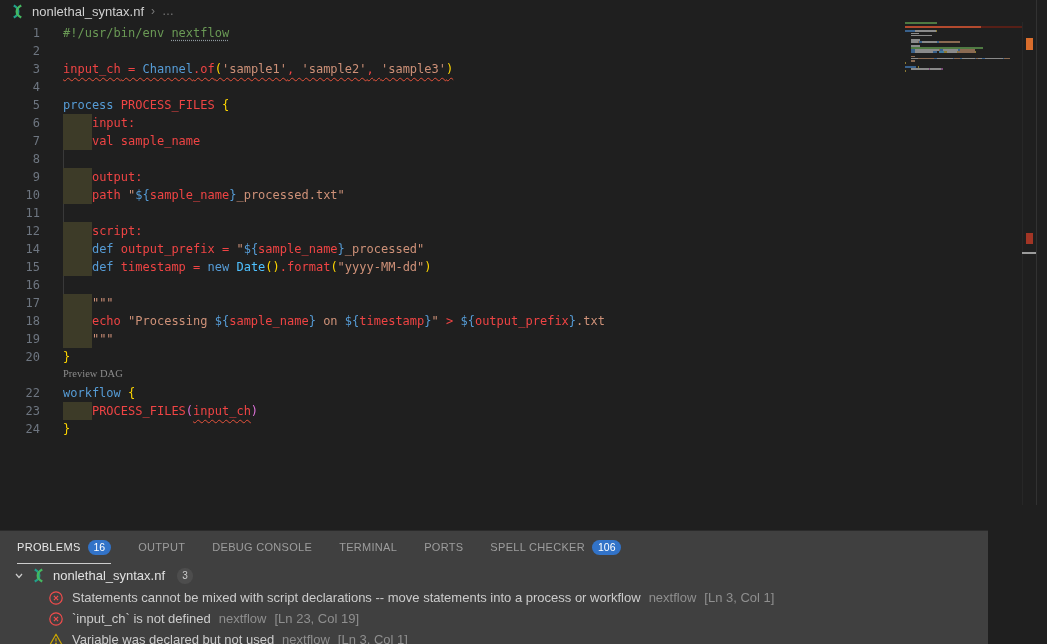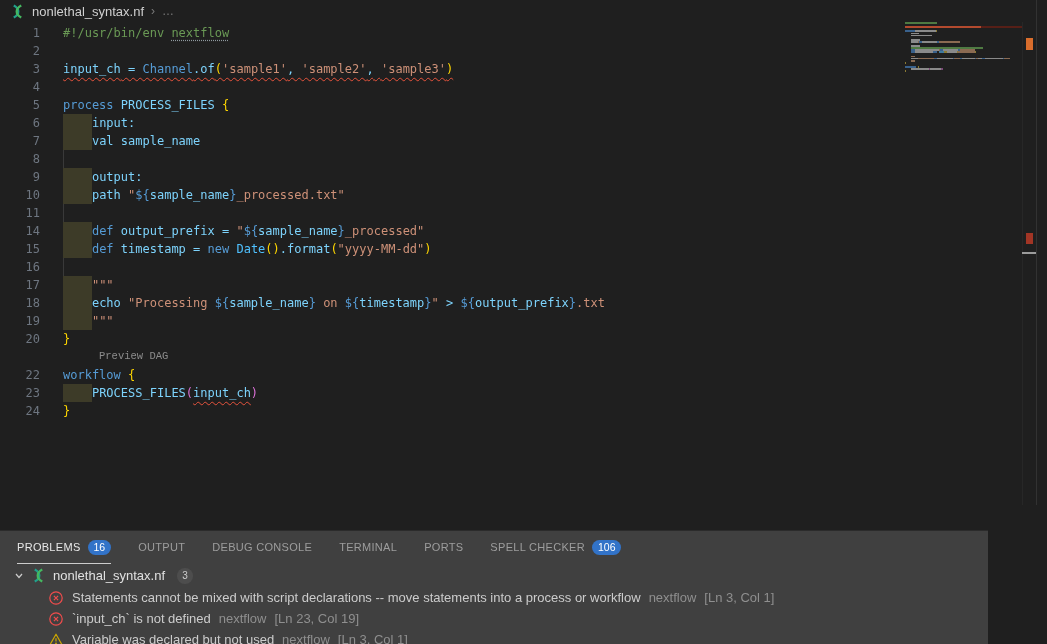--- a/index.html
+++ b/index.html
@@ -15,29 +15,29 @@
   
   .editor{position:absolute;top:22px;left:0;width:1047px;height:483px;}
   .code{position:absolute;top:2px;left:0;}
   .line{display:flex;height:18px;line-height:18px;
         font-family:"DejaVu Sans Mono",monospace;font-size:12px;}
   .ln{width:40px;text-align:right;color:#6e7681;flex:none;}
   .lc{margin-left:23px;position:relative;white-space:pre;color:#cccccc;width:840px;box-sizing:border-box;}
   .blk{position:absolute;left:0;top:0;width:29px;height:18px;background:#3d3b28;}
   .gd{position:absolute;left:0;top:0;width:1px;height:18px;background:#393939;}
   .tk{position:relative;}
-  .c-comment{color:#6a9955}.c-kw{color:#569cd6}.c-def{color:#7dd3fc}
+  .c-comment{color:#6a9955}.c-kw{color:#569cd6}.c-def{color:#ef4444}
   .c-str{color:#ce9178}.c-b1{color:#ffd700}.c-b2{color:#da70d6}.c-type{color:#4fc1ff}
   .u-dots{text-decoration:underline dotted;text-decoration-color:#8f9aa0;text-underline-offset:3px;}
   .u-err{text-decoration:underline wavy;text-decoration-color:#e5533c;text-decoration-thickness:1px;text-underline-offset:4px;}
   .err-line{text-decoration:underline wavy;text-decoration-color:#e5533c;text-decoration-thickness:1px;text-underline-offset:4px;}
   .line.current .ln{color:#c6c6c6;}
   .line.current .lc{border-top:1px solid #313131;border-bottom:1px solid #313131;}
-  .codelens{height:18px;line-height:16px;font-size:10.5px;color:#8c8c8c;padding-left:99px;
-            font-family:Liberation Mono, monospace;cursor:pointer;}
+  .codelens{height:18px;line-height:16px;font-size:10.5px;color:#8c8c8c;padding-left:63px;
+            font-family:Liberation Serif, serif;cursor:pointer;}
 
   
   .minimap{position:absolute;left:905px;top:0;width:117px;height:483px;}
   .mrow{position:absolute;left:0;display:flex;height:1.8px;}
   .mrow.err{background:#571f17;width:117px;}
   .mseg{height:1.8px;flex:none;}
   .ruler{position:absolute;left:1022px;top:22px;width:14px;height:483px;border-left:1px solid #272727;}
   .vline{position:absolute;left:1036px;top:0;width:1px;height:505px;background:#323232;}
   .mk-warn{position:absolute;left:1026px;top:38px;width:7px;height:12px;background:#d96d2c;}
   .mk-err{position:absolute;left:1026px;top:233px;width:7px;height:11px;background:#a23525;}
@@ -114,20 +114,24 @@
           <span class="ln">9</span>
           <span class="lc"><span class="blk"></span><span class="tk c-def">    </span><span class="tk c-def">output:</span></span>
         </div>
         <div class="line">
           <span class="ln">10</span>
           <span class="lc"><span class="blk"></span><span class="tk c-def">    </span><span class="tk c-def">path </span><span class="tk c-str">"</span><span class="tk c-kw">${</span><span class="tk c-def">sample_name</span><span class="tk c-kw">}</span><span class="tk c-str">_processed.txt"</span></span>
         </div>
         <div class="line">
           <span class="ln">11</span>
           <span class="lc"><span class="gd"></span></span>
+        </div>
+        <div class="line">
+          <span class="ln">12</span>
+          <span class="lc"><span class="blk"></span><span class="tk c-def">    </span><span class="tk c-def">script:</span></span>
         </div>
         <div class="line">
           <span class="ln">14</span>
           <span class="lc"><span class="blk"></span><span class="tk c-def">    </span><span class="tk c-kw">def</span><span class="tk c-def"> output_prefix = </span><span class="tk c-str">"</span><span class="tk c-kw">${</span><span class="tk c-def">sample_name</span><span class="tk c-kw">}</span><span class="tk c-str">_processed"</span></span>
         </div>
         <div class="line">
           <span class="ln">15</span>
           <span class="lc"><span class="blk"></span><span class="tk c-def">    </span><span class="tk c-kw">def</span><span class="tk c-def"> timestamp = </span><span class="tk c-kw">new</span><span class="tk c-def"> </span><span class="tk c-type">Date</span><span class="tk c-b1">()</span><span class="tk c-def">.format</span><span class="tk c-b1">(</span><span class="tk c-str">"yyyy-MM-dd"</span><span class="tk c-b1">)</span></span>
         </div>
         <div class="line">

